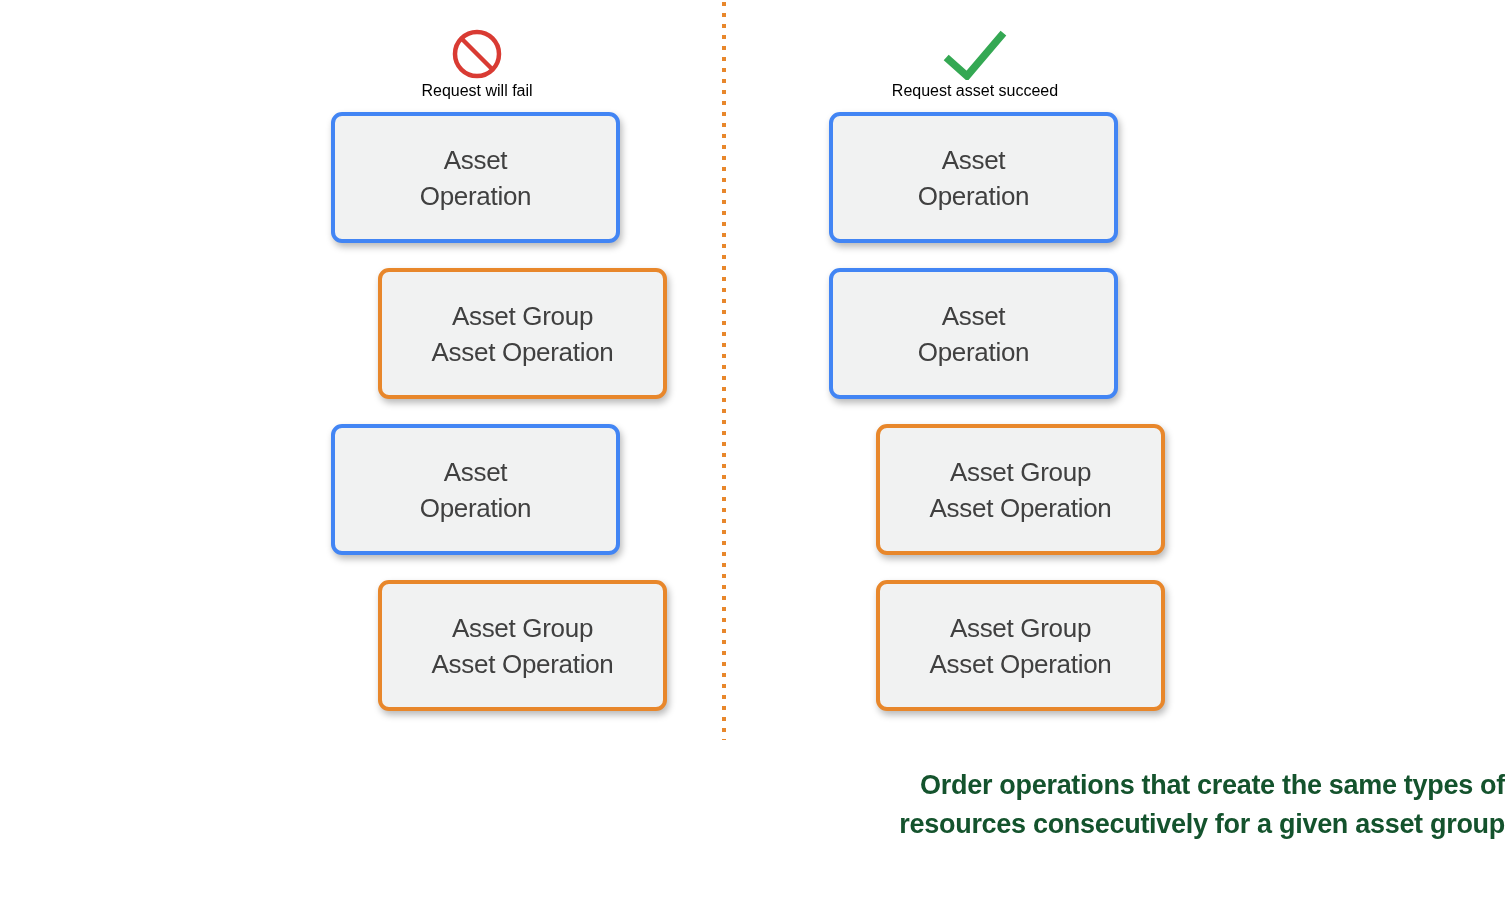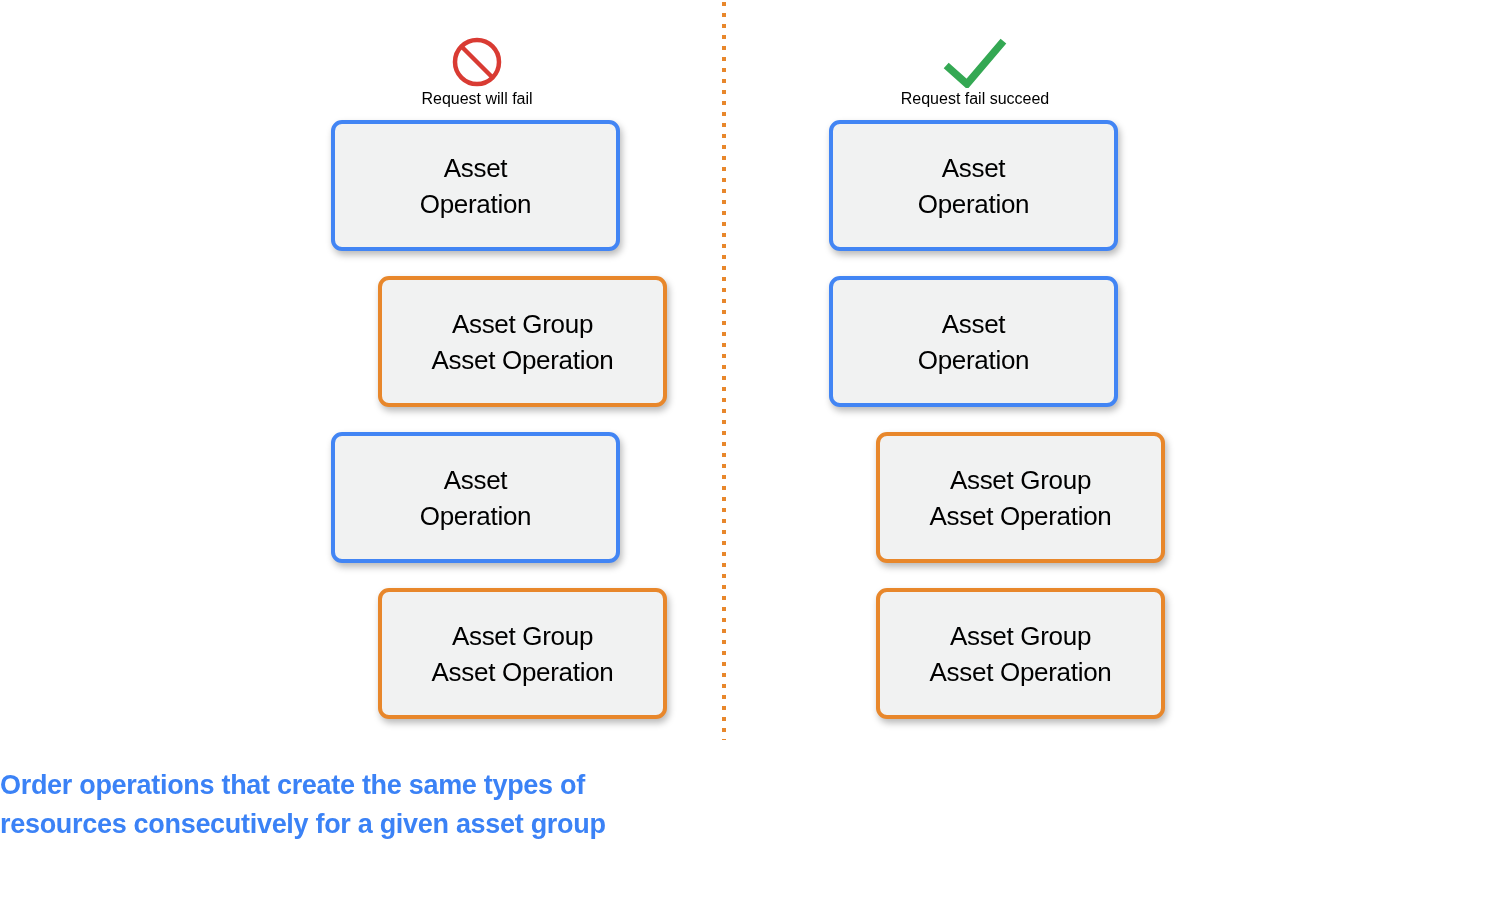--- a/index.html
+++ b/index.html
@@ -12,21 +12,21 @@
     height: 901px;
     position: relative;
     overflow: hidden;
     font-family: "Liberation Sans", sans-serif;
     -webkit-font-smoothing: antialiased;
   }
 
   
   .column {
     position: absolute;
-    top: 8px;
+    top: 0;
     width: 292px;
   }
   #col-fail  { left: 331px; }
   #col-ok    { left: 829px; }
 
   
   .col-header {
     width: 292px;
     height: 100px;
     display: flex;
@@ -59,21 +59,21 @@
     display: flex;
     align-items: center;
     justify-content: center;
     text-align: center;
   }
   .op-box.accent-blue   { border-color: #4285f4; }
   .op-box.accent-orange { border-color: #e8872b; margin-left: 47px; }
   .op-box-label {
     font-size: 26px;
     font-weight: 500;
-    color: #000000;
+    color: #404040;
     line-height: 36px;
     letter-spacing: -0.3px;
     white-space: pre-line;
   }
 
   
   #divider {
     position: absolute;
     left: 722px;
     top: 2px;
@@ -85,24 +85,24 @@
     background-size: 4px 11px;
     background-repeat: repeat-y;
   }
 
   
   #caption {
     position: absolute;
     top: 766px;
     left: 0;
     width: 1505px;
-    text-align: left;
+    text-align: right;
     font-size: 27px;
     font-weight: bold;
-    color: #3b82f6;
+    color: #14532d;
     line-height: 39px;
     letter-spacing: -0.3px;
     white-space: pre-line;
   }
 </style>
 </head>
 <body>
 
 <div class="column" id="col-fail">
 
@@ -135,21 +135,21 @@
 </div>
 
 <div id="divider"></div>
 
 <div class="column" id="col-ok">
 
   <div class="col-header">
     <svg class="status-icon" width="66" height="52" viewBox="0 0 66 52">
       <polyline points="7,32 25,48 59,8" fill="none" stroke="#34a853" stroke-width="7.5" stroke-linecap="square" stroke-linejoin="miter"></polyline>
     </svg>
-    <div>Request fail succeed</div>
+    <div>Request asset succeed</div>
   </div>
 
   <div class="box-stack">
     <div class="op-box accent-blue">
       <span class="op-box-label">Asset
 Operation</span>
     </div>
     <div class="op-box accent-blue">
       <span class="op-box-label">Asset
 Operation</span>

